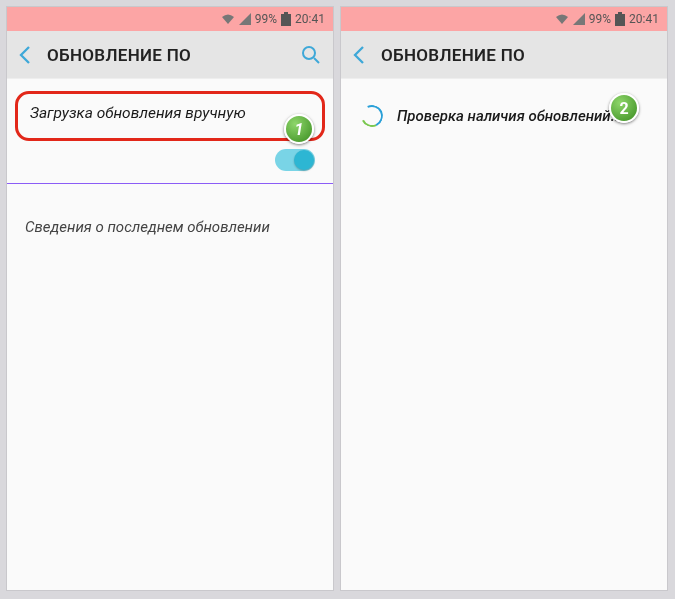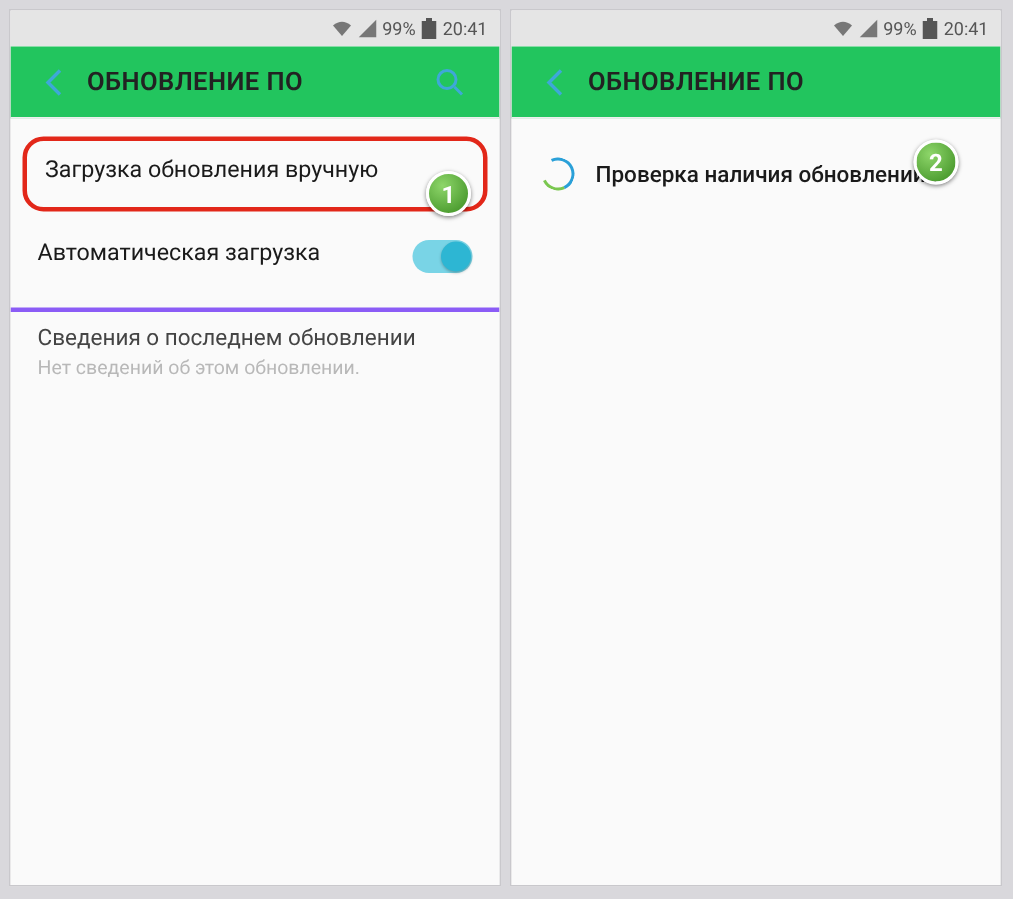--- a/index.html
+++ b/index.html
@@ -17,48 +17,48 @@
     height: 585px;
     background: #fff;
     border: 1px solid #c9c8cc;
     position: relative;
     overflow: hidden;
     display: flex;
     flex-direction: column;
   }
   .status-bar {
     height: 24px;
-    background: #e5e5e5;
+    background: #fca5a5;
     display: flex;
     justify-content: flex-end;
     align-items: center;
     gap: 4px;
     padding: 0 8px;
     font-size: 12px;
     color: #555;
   }
   .signal-icon svg, .wifi-icon svg, .battery-icon svg { display: block; }
   .header {
     height: 48px;
-    background: #22c55e;
-    display: flex;
-    align-items: center;
-    padding: 0 23px;
+    background: #e5e5e5;
+    display: flex;
+    align-items: center;
+    padding: 0 12px;
     border-bottom: 1px solid #eee;
   }
   .back-btn { width: 28px; display: flex; align-items: center; }
   .header-title {
     font-size: 17px;
     font-weight: 600;
     color: #222;
     flex: 1;
     letter-spacing: 0.3px;
   }
   .search-btn { width: 28px; display: flex; justify-content: flex-end; }
-  .content { flex: 1; background: #fafafa; padding-top: 8px; }
+  .content { flex: 1; background: #fafafa; padding-top: 8px; font-style: italic; }
   .option {
     padding: 14px 18px 16px 18px;
     position: relative;
   }
   .option-title {
     font-size: 15.5px;
     color: #1a1a1a;
     margin-bottom: 4px;
   }
   .option-desc {
@@ -89,22 +89,22 @@
   .toggle.off { background: #d8d8d8; }
   .toggle .knob {
     width: 20px; height: 20px; border-radius: 50%;
     background: #fff; position: absolute; top: 1px;
     box-shadow: 0 1px 2px rgba(0,0,0,0.25);
   }
   .toggle.on .knob { right: 1px; background: #2db6d3; }
   .toggle.off .knob { left: 1px; }
   .footer-info {
     margin-top: 8px;
-    padding: 8px 18px;
-    border-top: 3px solid #8b5cf6;
+    padding: 34px 18px;
+    border-top: 1px solid #8b5cf6;
   }
   .footer-title { font-size: 15px; color: #444; }
   .footer-desc { font-size: 13px; color: #b8b8b8; margin-top: 4px; }
   .callout {
     position: absolute;
     width: 30px; height: 30px;
     border-radius: 50%;
     background: radial-gradient(circle at 35% 30%, #8ed66a, #3a8c20);
     border: 2px solid #fff;
     box-shadow: 0 1px 3px rgba(0,0,0,0.5);
@@ -178,32 +178,30 @@
     </div>
   </div>
 
   <div class="content">
     <div class="option highlight" style="position:relative;">
       <div class="option-title">Загрузка обновления вручную</div>
       <div class="callout c1">1</div>
     </div>
 
     <div class="option">
-      <div class="option-title">Автоматическая загрузка</div>
       <div class="toggle-wrap">
         <div class="toggle on">
             <div class="knob"></div>
           </div>
       </div>
     </div>
 
 
     <div class="footer-info">
       <div class="footer-title">Сведения о последнем обновлении</div>
-      <div class="footer-desc">Нет сведений об этом обновлении.</div>
     </div>
   </div>
 </div>
 
 <div class="phone" style="position:relative;">
   <div class="status-bar">
     <span class="wifi-icon">
       <svg width="14" height="12" viewBox="0 0 14 12">
           <path d="M7 11 L1 4 Q7 -1 13 4 Z" fill="#777"></path>
         </svg>

